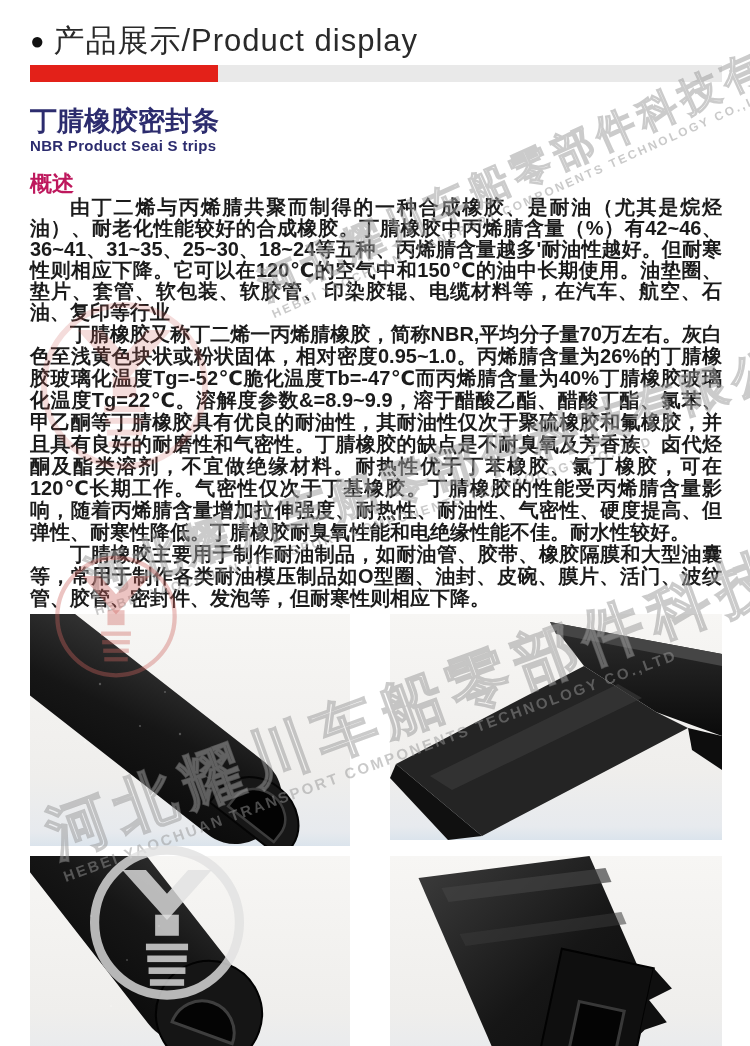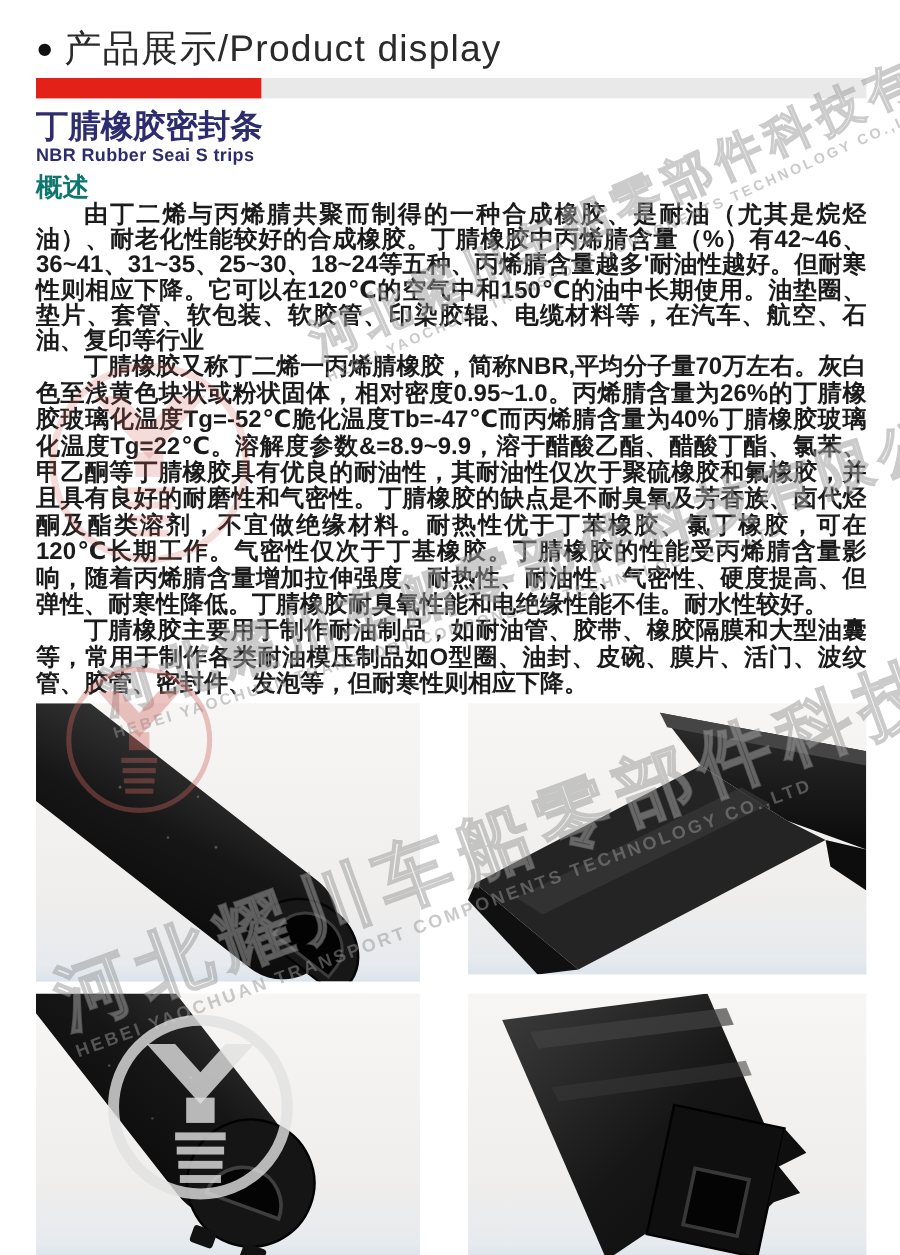--- a/index.html
+++ b/index.html
@@ -18,24 +18,24 @@
   }
   .inner{position:relative;padding:18px 28px 0 30px;z-index:2;}
   
   .hdr{display:flex;align-items:center;height:34px;margin-top:6px;}
   .hdr .dot{font-size:24px;color:#111;margin-right:9px;line-height:1;}
   .hdr .htxt{font-size:31px;font-weight:400;color:#2a2a2a;letter-spacing:1px;}
   .bar{display:flex;height:17px;margin-top:7px;width:692px;}
   .bar .red{width:188px;background:var(--accent-red);}
   .bar .gry{flex:1;background:var(--bar-gray);}
   
-  .ptitle{margin-top:8px;font-size:27px;font-weight:bold;color:var(--title-navy);line-height:30px;}
+  .ptitle{margin-top:24px;font-size:27px;font-weight:bold;color:var(--title-navy);line-height:30px;}
   .psub{font-size:15px;font-weight:bold;color:var(--title-navy);line-height:19px;letter-spacing:.3px;}
   
-  .sec-h{font-size:22px;font-weight:bold;color:#0f766e;line-height:26px;margin-top:4px;}
+  .sec-h{font-size:22px;font-weight:bold;color:#be185d;line-height:26px;margin-top:16px;}
   .body-p{
     font-size:20px;font-weight:bold;color:var(--text-black);
     line-height:21px;text-align:justify;text-indent:2em;width:692px;
   }
   .perf .body-p,.usage .body-p{line-height:22px;}
   
   .photos{
     display:grid;grid-template-columns:320px 332px;column-gap:40px;row-gap:10px;
     margin-top:5px;width:692px;
   }
@@ -124,21 +124,21 @@
     <div class="hdr">
       <span class="dot">●</span>
       <span class="htxt">产品展示/Product display</span>
     </div>
     <div class="bar">
       <div class="red"></div>
       <div class="gry"></div>
     </div>
 
     <div class="ptitle">丁腈橡胶密封条</div>
-    <div class="psub">NBR Rubber Seai S trips</div>
+    <div class="psub">NBR Product Seai S trips</div>
 
     <div class="sec overview">
       <div class="sec-h">概述</div>
       <p class="body-p">由丁二烯与丙烯腈共聚而制得的一种合成橡胶、是耐油（尤其是烷烃油）、耐老化性能较好的合成橡胶。丁腈橡胶中丙烯腈含量（%）有42~46、36~41、31~35、25~30、18~24等五种、丙烯腈含量越多'耐油性越好。但耐寒性则相应下降。它可以在120℃的空气中和150℃的油中长期使用。油垫圈、垫片、套管、软包装、软胶管、印染胶辊、电缆材料等，在汽车、航空、石油、复印等行业</p>
     </div>
 
     <div class="sec perf">
       <p class="body-p">丁腈橡胶又称丁二烯一丙烯腈橡胶，简称NBR,平均分子量70万左右。灰白色至浅黄色块状或粉状固体，相对密度0.95~1.0。丙烯腈含量为26%的丁腈橡胶玻璃化温度Tg=-52℃脆化温度Tb=-47℃而丙烯腈含量为40%丁腈橡胶玻璃化温度Tg=22℃。溶解度参数&amp;=8.9~9.9，溶于醋酸乙酯、醋酸丁酯、氯苯、甲乙酮等丁腈橡胶具有优良的耐油性，其耐油性仅次于聚硫橡胶和氟橡胶，并且具有良好的耐磨性和气密性。丁腈橡胶的缺点是不耐臭氧及芳香族、卤代烃酮及酯类溶剂，不宜做绝缘材料。耐热性优于丁苯橡胶、氯丁橡胶，可在120℃长期工作。气密性仅次于丁基橡胶。丁腈橡胶的性能受丙烯腈含量影响，随着丙烯腈含量增加拉伸强度、耐热性、耐油性、气密性、硬度提高、但弹性、耐寒性降低。丁腈橡胶耐臭氧性能和电绝缘性能不佳。耐水性较好。</p>
     </div>
 

